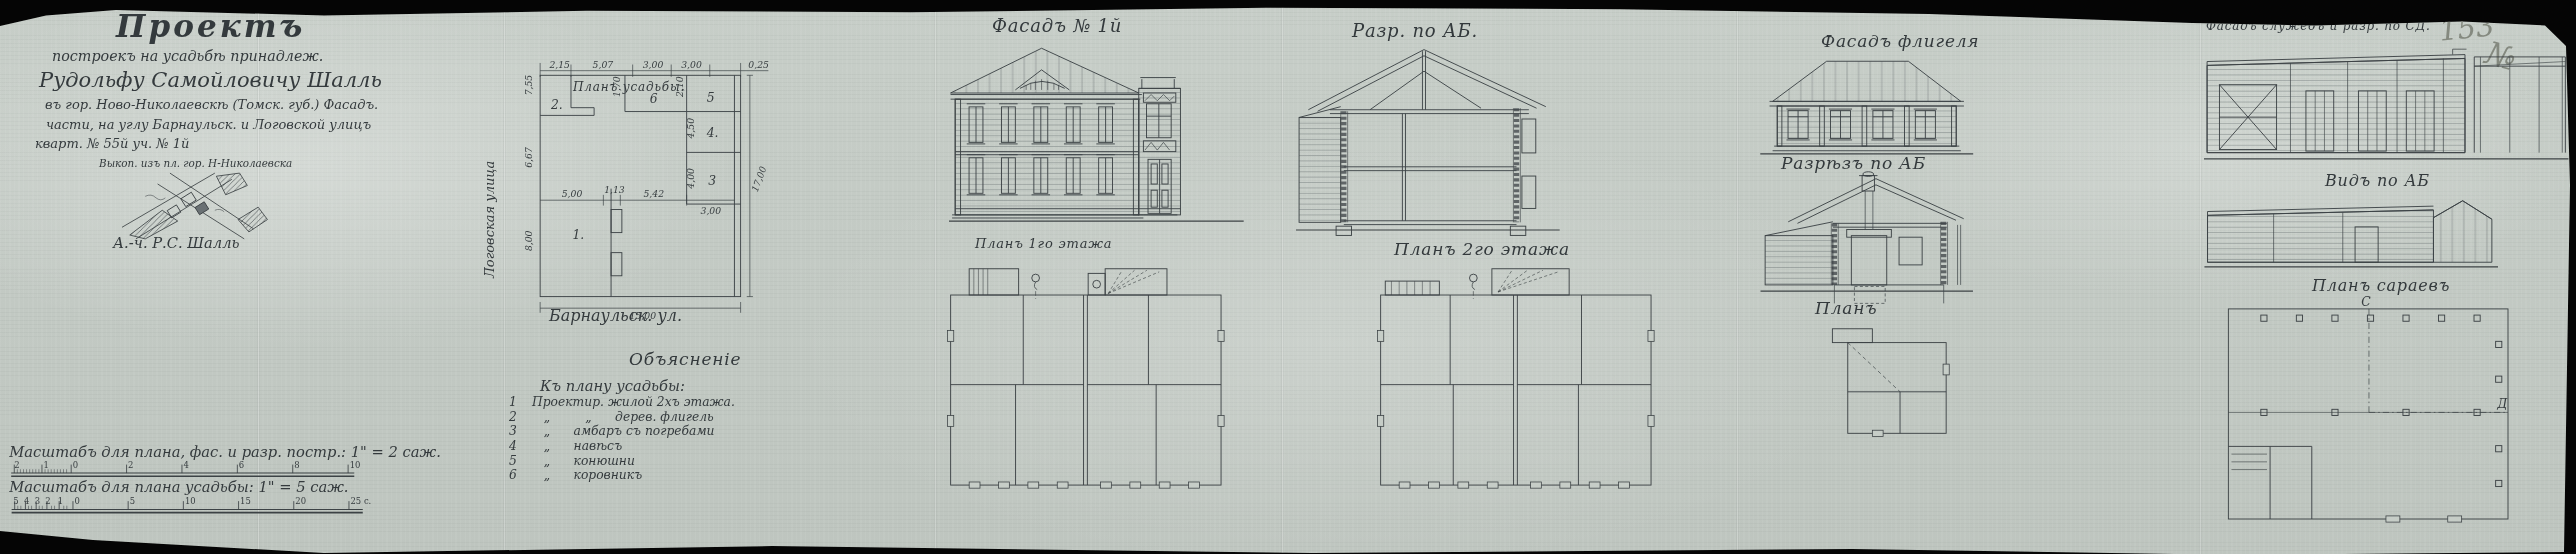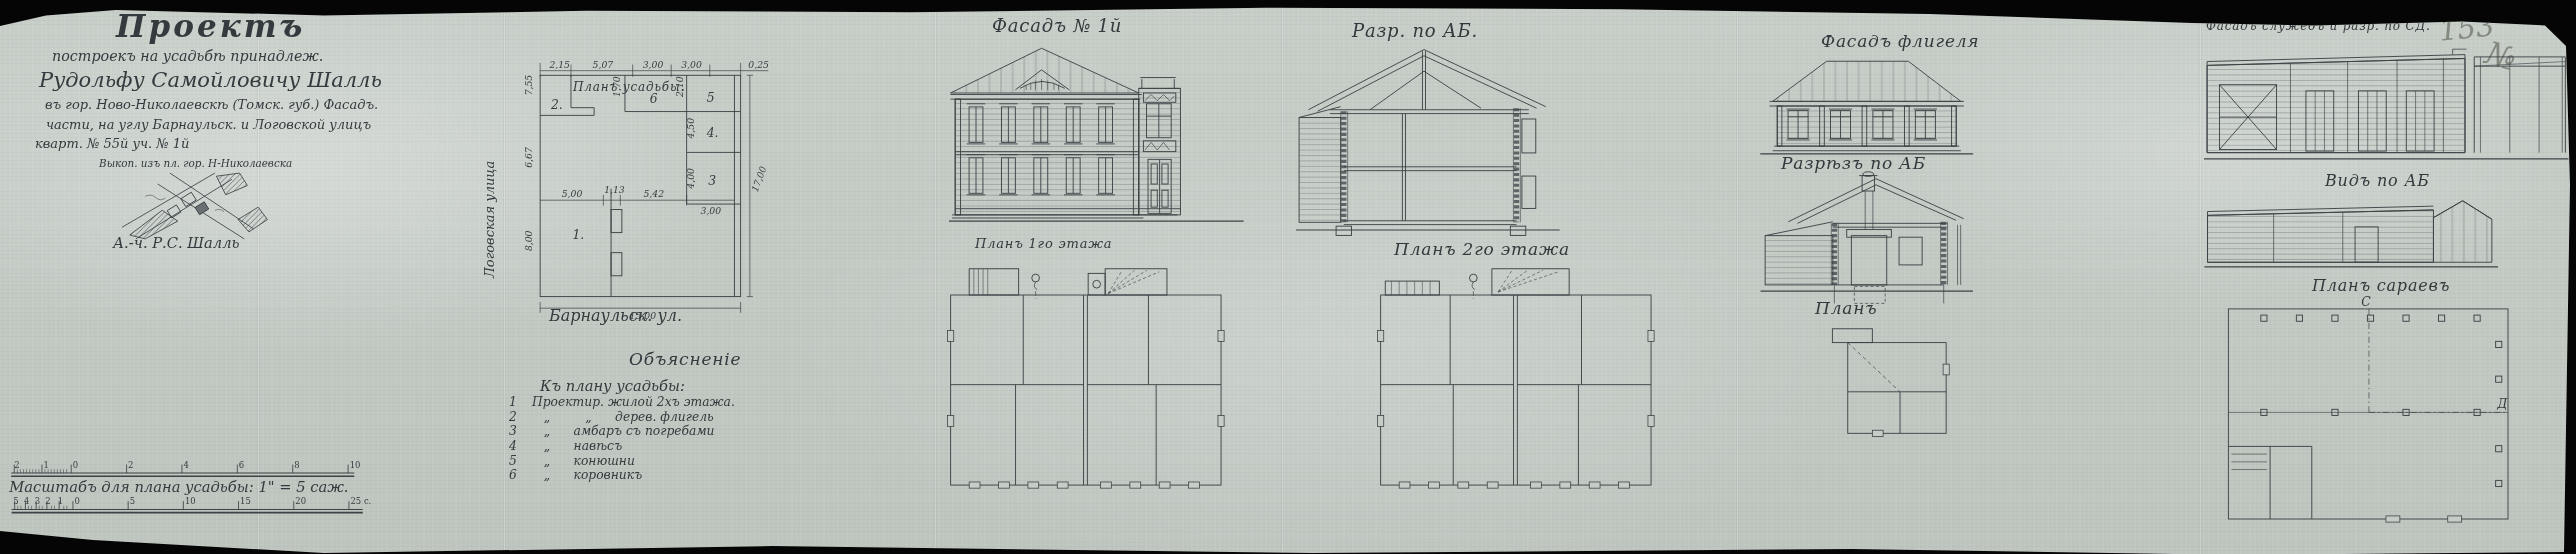--- a/index.html
+++ b/index.html
@@ -163,20 +163,21 @@
     <div style="display:flex;height:14.7px;">
       <span class="hand" style="width:23px">5</span>
       <span class="hand pre">   „      конюшни</span>
         </div>
     <div style="display:flex;height:14.7px;">
       <span class="hand" style="width:23px">6</span>
       <span class="hand pre">   „      коровникъ</span>
         </div>
   </div>
 
+  <div class="abs hand" style="left:9.3px;top:443px;font-size:14.7px;">Масштабъ для плана, фас. и разр. постр.:  1" = 2 саж.</div>
   <svg class="abs" style="left:9.3px;top:460px" width="349" height="20" viewBox="0 0 452 26">
     <g stroke="#3c4245" fill="none">
       <path d="M2 17 H448" stroke-width="1.4"></path>
           <path d="M2 21 H448" stroke-width="2"></path>
       <path d="M6 6 V17 M42 6 V17 M80 6 V17 M152 6 V17 M224 6 V17 M296 6 V17 M368 6 V17 M440 6 V17" stroke-width="1.1"></path>
       <path d="M10 12 V17 M14 12 V17 M18 12 V17 M22 12 V17 M26 12 V17 M30 12 V17 M34 12 V17 M38 12 V17 M46 12 V17 M50 12 V17 M54 12 V17 M58 12 V17 M62 12 V17 M66 12 V17 M70 12 V17 M74 12 V17" stroke-width="0.7"></path>
     </g>
     <text class="tick" x="6" y="10">2</text>
     <text class="tick" x="44" y="10">1</text>
     <text class="tick" x="82" y="10">0</text>

